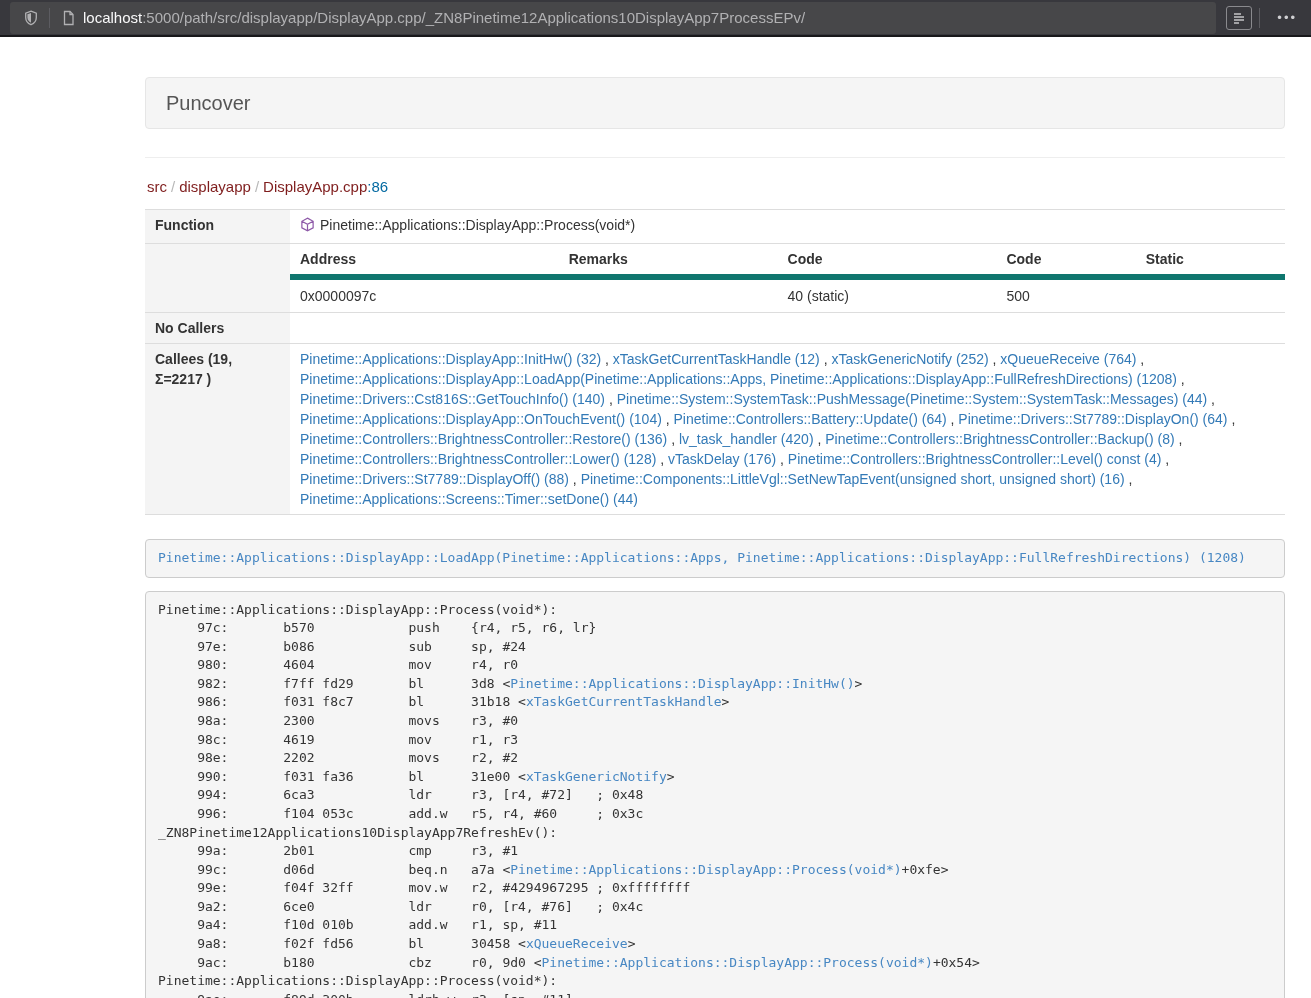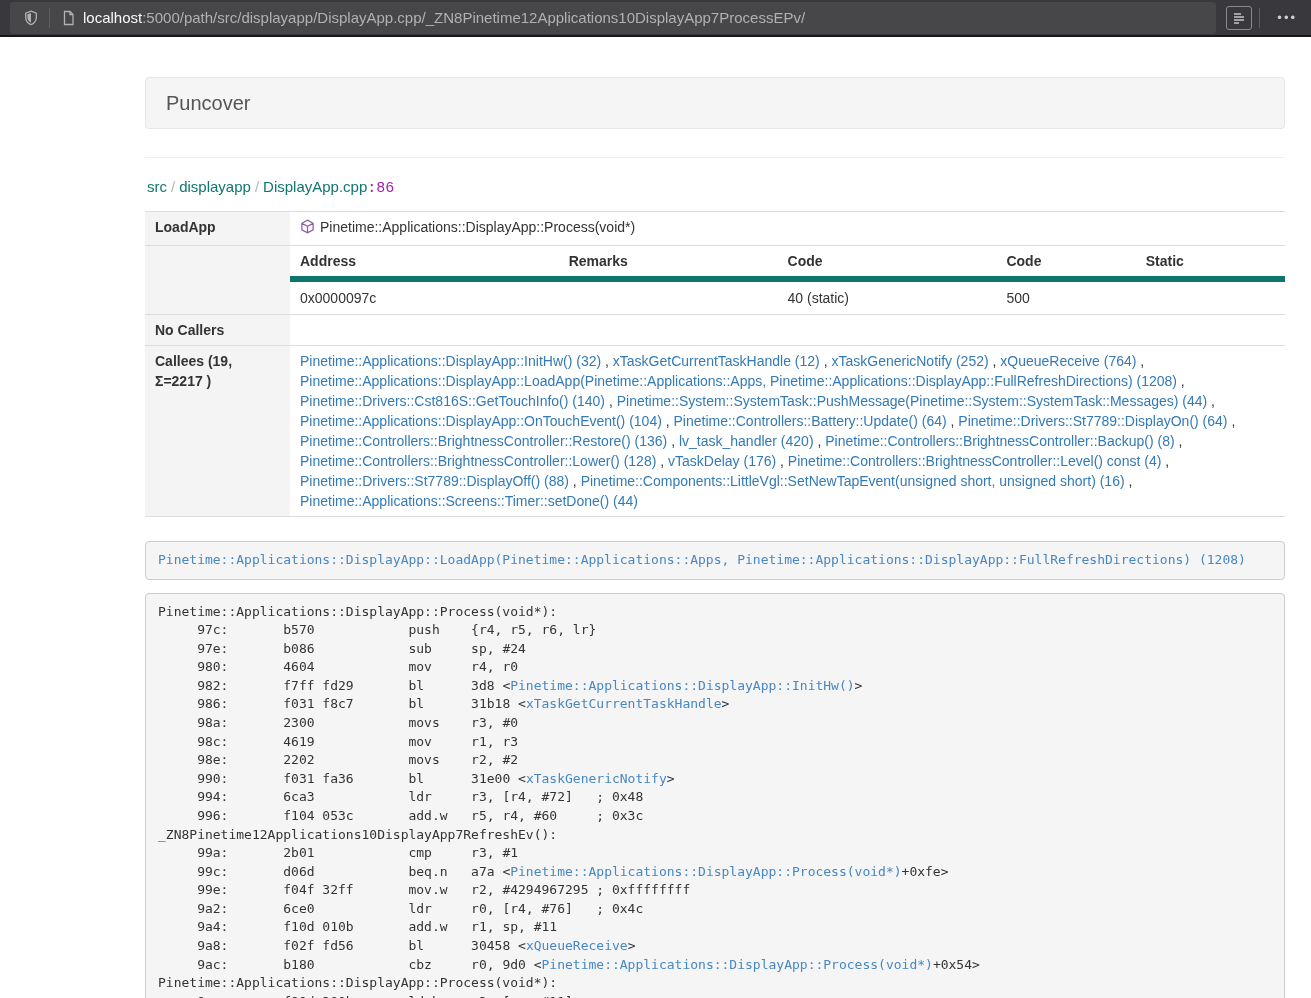--- a/index.html
+++ b/index.html
@@ -32,23 +32,23 @@
   
   .container { margin-left: 145px; width: 1140px; padding-top: 40px; }
   .well {
     background: #f5f5f5; border: 1px solid #e6e6e6; border-radius: 4px;
     padding: 14px 20px; height: 52px;
   }
   .brand { font-size: 20px; color: #555; text-align: center; }
   hr.rule { border: 0; border-top: 1px solid #eee; margin: 28px 0 20px 0; }
   
   .crumbs { margin: 0 0 14px 2px; font-size: 15px; }
-  .crumbs a { color: #0f766e; text-decoration: none; }
+  .crumbs a { color: #7f1d1d; text-decoration: none; }
   .crumbs .sep { color: #b8b8b8; padding: 0 4px; }
-  .crumbs .line-no { color: #a21caf; font-family: Liberation Mono, monospace; }
+  .crumbs .line-no { color: #0369a1; }
   
   table.main-table { width: 100%; border-collapse: collapse; margin-bottom: 24px; }
   table.main-table > tbody > tr > td {
     border-top: 1px solid #ddd; padding: 5px 10px; vertical-align: top; line-height: 20px;
   }
   table.main-table > tbody > tr:last-child > td { border-bottom: 1px solid #ddd; }
   td.label-cell { width: 145px; background: #f4f4f4; font-weight: bold; color: #333; }
   td.no-pad { padding: 0 !important; }
   .pkg-icon { display: inline-block; vertical-align: -3px; margin-right: 5px; }
   
@@ -115,21 +115,21 @@
     <span class="brand">Puncover</span>
   </div>
 
   <hr class="rule">
 
   <div class="crumbs" id="breadcrumb"><a href="#">src</a><span class="sep">/</span><a href="#">displayapp</a><span class="sep">/</span><a href="#">DisplayApp.cpp</a><span class="line-no">:86</span></div>
 
   <table class="main-table">
     <tbody>
       <tr>
-        <td class="label-cell">LoadApp</td>
+        <td class="label-cell">Function</td>
         <td>
           <span class="pkg-icon">
             <svg width="15" height="16" viewBox="0 0 16 17">
                 <path d="M8 1.2 L14 4.5 V11.5 L8 14.8 L2 11.5 V4.5 Z M2 4.5 L8 7.8 L14 4.5 M8 7.8 V14.8" fill="none" stroke="#8e5aa8" stroke-width="1.3"></path>
               </svg>
           </span><a href="#" style="color:#333;text-decoration:none;">Pinetime::Applications::DisplayApp::Process(void*)</a>
         </td>
       </tr>
       <tr>
         <td class="label-cell"></td>

